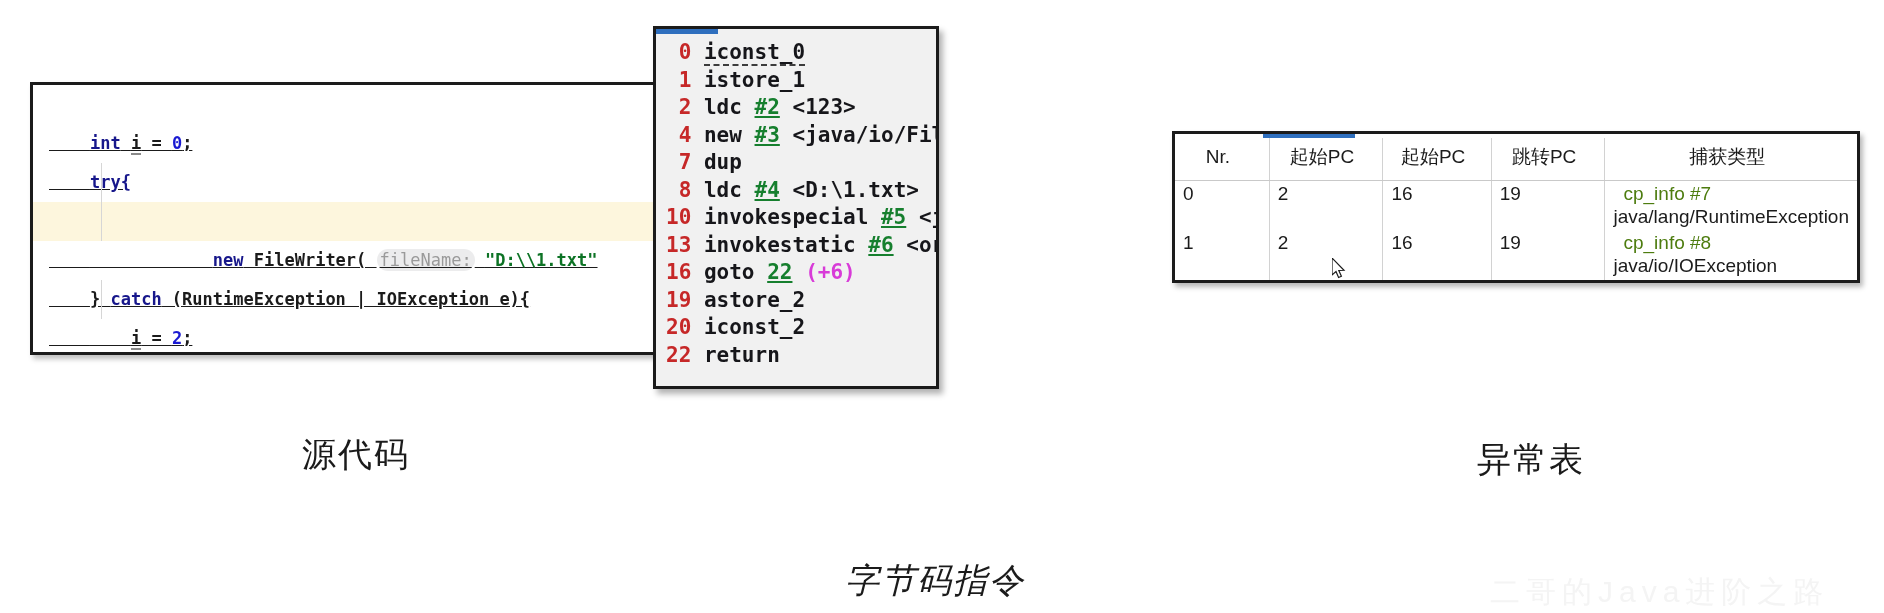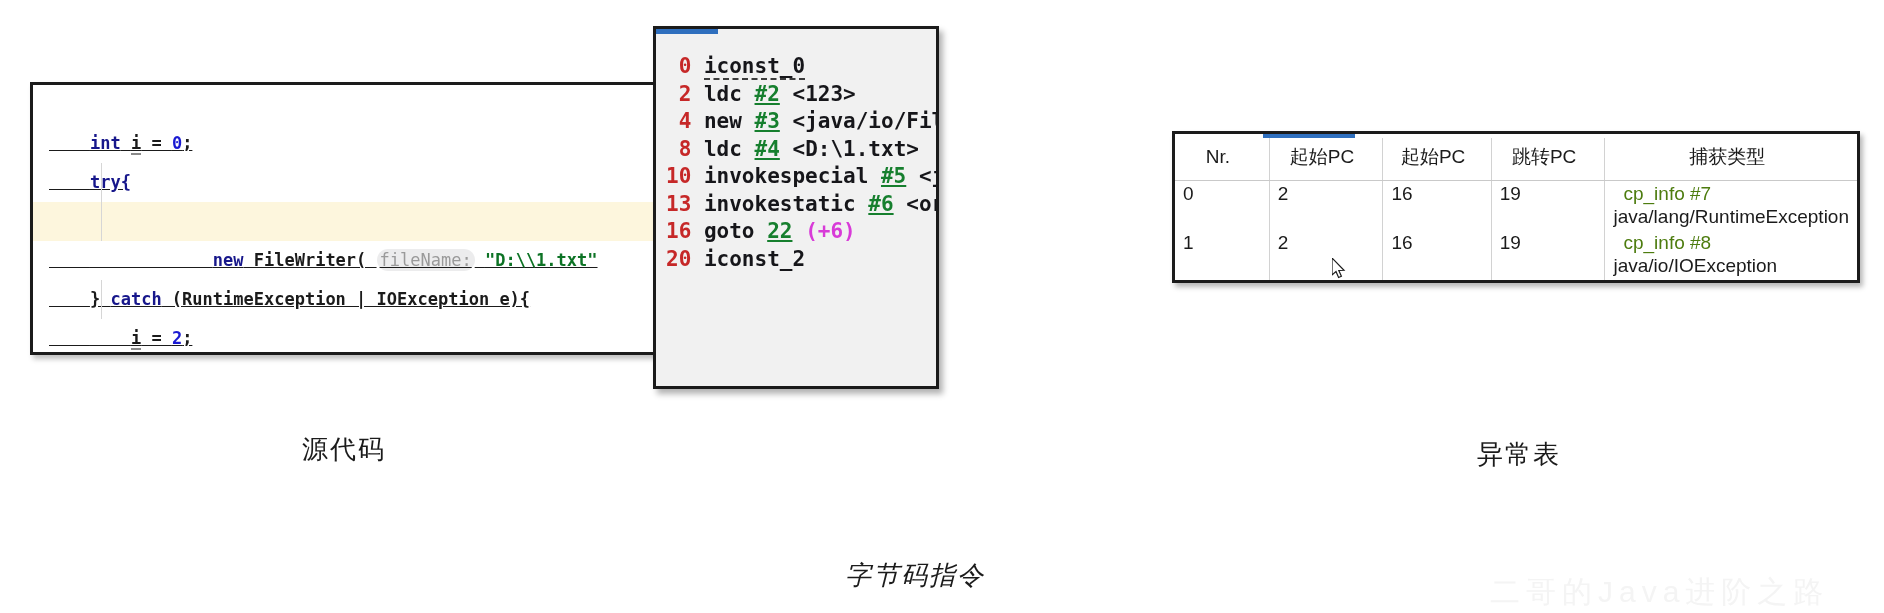--- a/index.html
+++ b/index.html
@@ -79,21 +79,21 @@
     box-shadow: 4px 5px 6px rgba(0,0,0,0.3);
   }
   #bytecode-topbar {
     position: absolute;
     left: 0; top: 0;
     width: 62px;
     height: 5px;
     background: #2f6fbe;
   }
   #bytecode-list {
-    padding-top: 24px;
+    padding-top: 10px;
     padding-left: 10px;
   }
   .bc-line {
     height: 27.5px;
     line-height: 27.5px;
     font-family: "DejaVu Sans Mono", "Liberation Mono", monospace;
     font-size: 21px;
     font-weight: bold;
     white-space: pre;
     color: #16161a;
@@ -181,21 +181,21 @@
     top: 258px;
     width: 16px;
     height: 22px;
     pointer-events: none;
   }
 
   
   .caption {
     position: absolute;
     font-family: "Liberation Sans", sans-serif;
-    font-size: 26px;
+    font-size: 34px;
     color: #1b1b1b;
     letter-spacing: 2px;
     white-space: nowrap;
   }
   #caption-source    { left: 302px;  top: 432px; }
   #caption-bytecode  { left: 845px;  top: 558px; font-style: italic; }
   #caption-exception { left: 1477px; top: 437px; }
 
   
   #watermark {
@@ -242,27 +242,31 @@
   <div class="code-line">
     
   </div>
 
 </div>
 
 <div id="bytecode-panel">
   <div id="bytecode-topbar"></div>
   <div id="bytecode-list">
       <div class="bc-line"><span class="bc-pc">0</span> <span class="bc-op dashed">iconst_0</span></div>
+      <div class="bc-line"><span class="bc-pc">1</span> <span class="bc-op">istore_1</span></div>
       <div class="bc-line"><span class="bc-pc">2</span> <span class="bc-op">ldc</span> <span class="bc-ref">#2</span> <span class="bc-arg">&lt;123&gt;</span></div>
       <div class="bc-line"><span class="bc-pc">4</span> <span class="bc-op">new</span> <span class="bc-ref">#3</span> <span class="bc-arg">&lt;java/io/File</span></div>
+      <div class="bc-line"><span class="bc-pc">7</span> <span class="bc-op">dup</span></div>
       <div class="bc-line"><span class="bc-pc">8</span> <span class="bc-op">ldc</span> <span class="bc-ref">#4</span> <span class="bc-arg">&lt;D:\1.txt&gt;</span></div>
       <div class="bc-line"><span class="bc-pc">10</span> <span class="bc-op">invokespecial</span> <span class="bc-ref">#5</span> <span class="bc-arg">&lt;ja</span></div>
       <div class="bc-line"><span class="bc-pc">13</span> <span class="bc-op">invokestatic</span> <span class="bc-ref">#6</span> <span class="bc-arg">&lt;org.</span></div>
       <div class="bc-line"><span class="bc-pc">16</span> <span class="bc-op">goto</span> <span class="bc-ref">22</span> <span class="bc-off">(+6)</span></div>
+      <div class="bc-line"><span class="bc-pc">19</span> <span class="bc-op">astore_2</span></div>
       <div class="bc-line"><span class="bc-pc">20</span> <span class="bc-op">iconst_2</span></div>
+      <div class="bc-line"><span class="bc-pc">22</span> <span class="bc-op">return</span></div>
     </div>
 </div>
 
 <div id="exception-panel">
   <div id="exception-topbar"></div>
   <table id="exc-table">
     <thead>
       <tr>
         <th class="col-nr">Nr.</th>
         <th class="col-start">起始PC</th>

